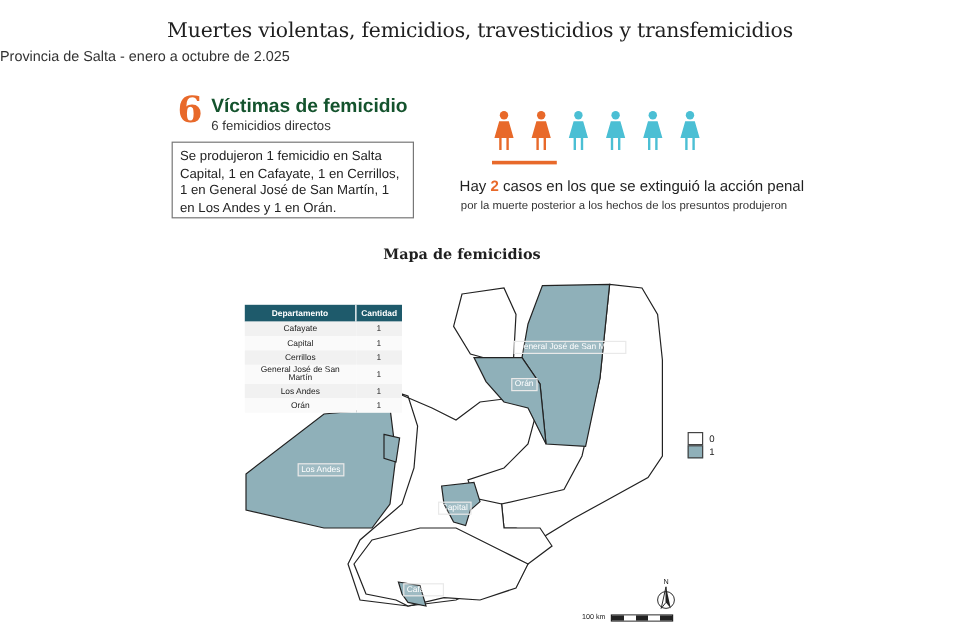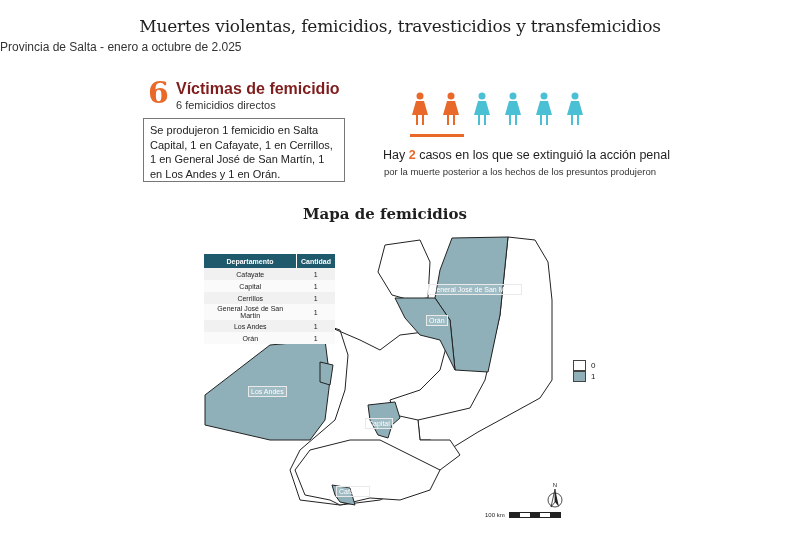--- a/index.html
+++ b/index.html
@@ -1,29 +1,29 @@
 <!DOCTYPE html>
 <html><head>
 <meta charset="utf-8">
 <style>
   html, body { margin:0; padding:0; background:#ffffff; }
   body { width:800px; height:533px; position:relative; overflow:hidden; font-family:"Liberation Sans", sans-serif; color:#222; }
   .title { position:absolute; left:0; width:800px; top:16px; text-align:center; font-family:"DejaVu Serif", serif; font-weight:normal; font-size:17px; color:#1f1f1f; letter-spacing:-0.2px; }
   .subtitle { position:absolute; left:0; width:800px; top:40px; text-align:left; font-size:12px; color:#333; }
   .big-num { position:absolute; left:148px; top:78px; font-family:"DejaVu Serif", serif; font-weight:bold; font-size:30px; color:#e8692a; line-height:1; }
-  .victims-title { position:absolute; left:176px; top:80px; font-size:16px; font-weight:bold; color:#7f1d1d; }
+  .victims-title { position:absolute; left:176px; top:80px; font-size:16px; font-weight:bold; color:#14532d; }
   .victims-sub { position:absolute; left:176px; top:99px; font-size:11px; color:#333; }
   .desc-box { position:absolute; left:143px; top:118px; width:202px; height:64px; border:1px solid #777; padding:4px 6px; box-sizing:border-box; font-size:11px; line-height:14.5px; color:#222; }
   .icons { position:absolute; left:410px; top:92px; display:flex; gap:11px; }
   .icon-w { width:20px; height:34px; }
   .underline { position:absolute; left:410px; top:134px; width:54px; height:3px; background:#e8692a; }
   .cases { position:absolute; left:370px; top:148px; width:300px; text-align:right; font-size:12.5px; color:#1f1f1f; }
   .cases .hl { color:#e8692a; font-weight:bold; }
   .cases-sub { position:absolute; left:340px; top:166px; width:360px; text-align:center; font-size:9.5px; color:#333; }
-  .map-title { position:absolute; left:0; width:770px; top:205px; text-align:center; font-family:"DejaVu Serif", serif; font-weight:bold; font-size:15px; color:#1f1f1f; }
+  .map-title { position:absolute; left:0; width:770px; top:205px; text-align:center; font-family:"DejaVu Serif", serif; font-weight:bold; font-size:12px; color:#1f1f1f; }
   .map { position:absolute; left:195px; top:228px; }
   table.dept { position:absolute; left:204px; top:254px; border-collapse:collapse; font-size:7px; }
   table.dept th { background:#1e5a6b; color:#fff; font-weight:bold; padding:2px 4px; height:10px; }
   table.dept th:first-child { width:84px; }
   table.dept th:last-child { width:24px; border-left:1px solid #fff; }
   table.dept td { text-align:center; padding:1px 4px; height:10px; color:#222; }
   table.dept tr:nth-child(odd) td { background:#f1f1f1; }
   table.dept tr:nth-child(even) td { background:#fafafa; }
   .maplabel { position:absolute; font-size:7px; color:#fff; border:1px solid #e9e9e9; background:rgba(255,255,255,0.15); padding:0 2px; line-height:9px; white-space:nowrap; }
   .legend { position:absolute; left:573px; top:360px; }

